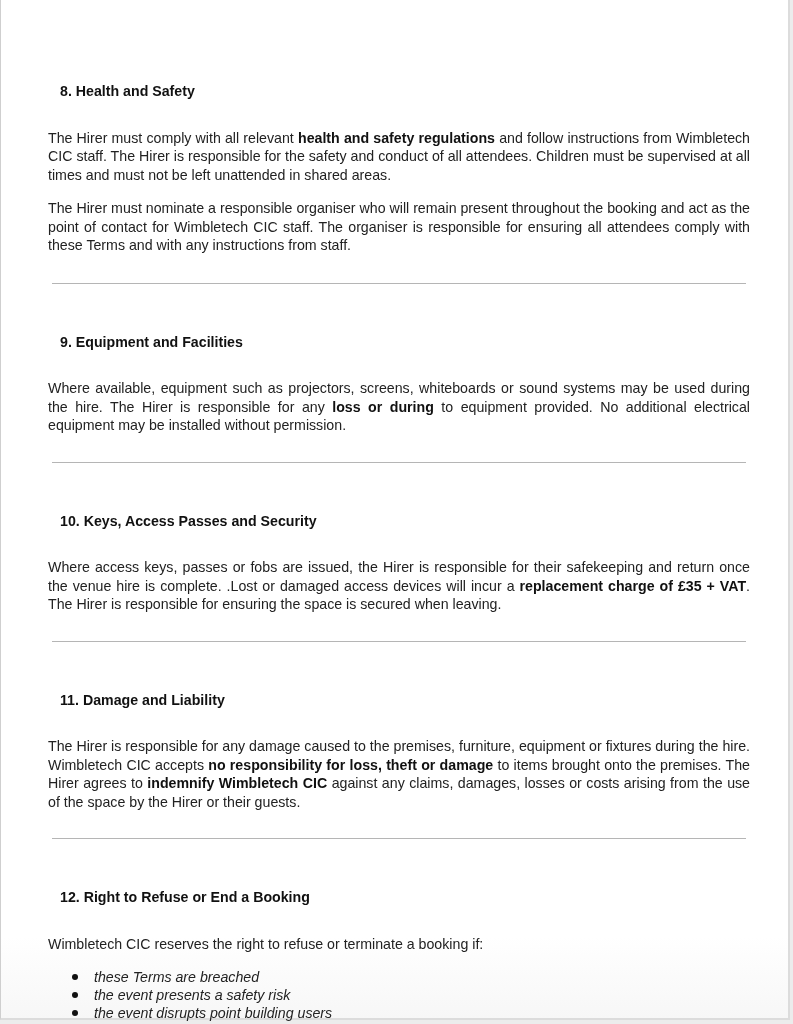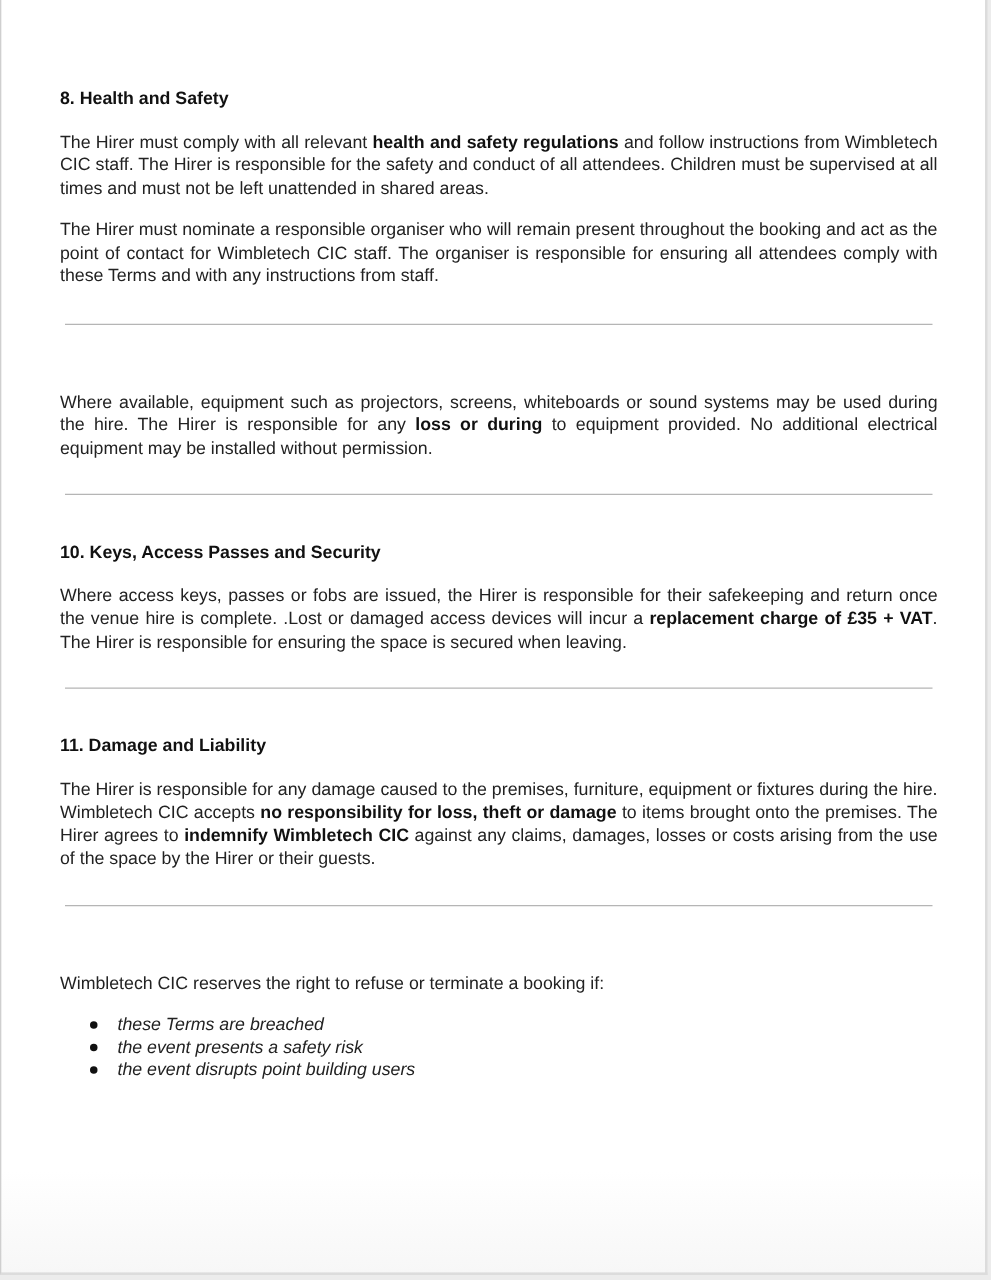--- a/index.html
+++ b/index.html
@@ -31,21 +31,21 @@
       width: 702px;
       top: 70px;
       font-family: "Liberation Sans", sans-serif;
       font-size: 14.2px;
       color: #222;
       line-height: 18.5px;
     }
     .section h2 {
       font-size: 14.2px;
       font-weight: bold;
-      margin: 0;
+      margin: 12px;
       line-height: 18.5px;
       color: #111;
     }
     .section p {
       margin: 0;
       text-align: justify;
     }
     .section p b {
       color: #111;
     }
@@ -89,20 +89,21 @@
       <div class="gap-title"></div>
       <p><span>The Hirer must comply with all relevant </span><b>health and safety regulations</b><span> and follow instructions from Wimbletech CIC staff. The Hirer is responsible for the safety and conduct of all attendees. Children must be supervised at all times and must not be left unattended in shared areas.</span></p>
       <div class="gap-para"></div>
       <p>The Hirer must nominate a responsible organiser who will remain present throughout the booking and act as the point of contact for Wimbletech CIC staff. The organiser is responsible for ensuring all attendees comply with these Terms and with any instructions from staff.</p>
     </div>
     <div style="height:28px"></div>
     <div class="divider"></div>
     <div style="height:37px"></div>
 
     <div class="section">
+      <h2>9. Equipment and Facilities</h2>
       <div class="gap-title"></div>
       <p><span>Where available, equipment such as projectors, screens, whiteboards or sound systems may be used during the hire. The Hirer is responsible for any </span><b>loss or during</b><span> to equipment provided. No additional electrical equipment may be installed without permission.</span></p>
     </div>
     <div style="height:27px"></div>
     <div class="divider"></div>
     <div style="height:37px"></div>
 
     <div class="section">
       <h2>10. Keys, Access Passes and Security</h2>
       <div class="gap-title"></div>
@@ -115,20 +116,21 @@
     <div class="section">
       <h2>11. Damage and Liability</h2>
       <div class="gap-title"></div>
       <p><span>The Hirer is responsible for any damage caused to the premises, furniture, equipment or fixtures during the hire. Wimbletech CIC accepts </span><b>no responsibility for loss, theft or damage</b><span> to items brought onto the premises. The Hirer agrees to </span><b>indemnify Wimbletech CIC</b><span> against any claims, damages, losses or costs arising from the use of the space by the Hirer or their guests.</span></p>
     </div>
     <div style="height:27px"></div>
     <div class="divider"></div>
     <div style="height:37px"></div>
 
     <div class="section">
+      <h2>12. Right to Refuse or End a Booking</h2>
       <div class="gap-title"></div>
       <p>Wimbletech CIC reserves the right to refuse or terminate a booking if:</p>
       <div class="gap-para"></div>
       <ul class="bullets">
         <li><span class="dot"></span><span>these Terms are breached</span></li>
         <li><span class="dot"></span><span>the event presents a safety risk</span></li>
         <li><span class="dot"></span><span>the event disrupts point building users</span></li>
       </ul>
     </div>
 

